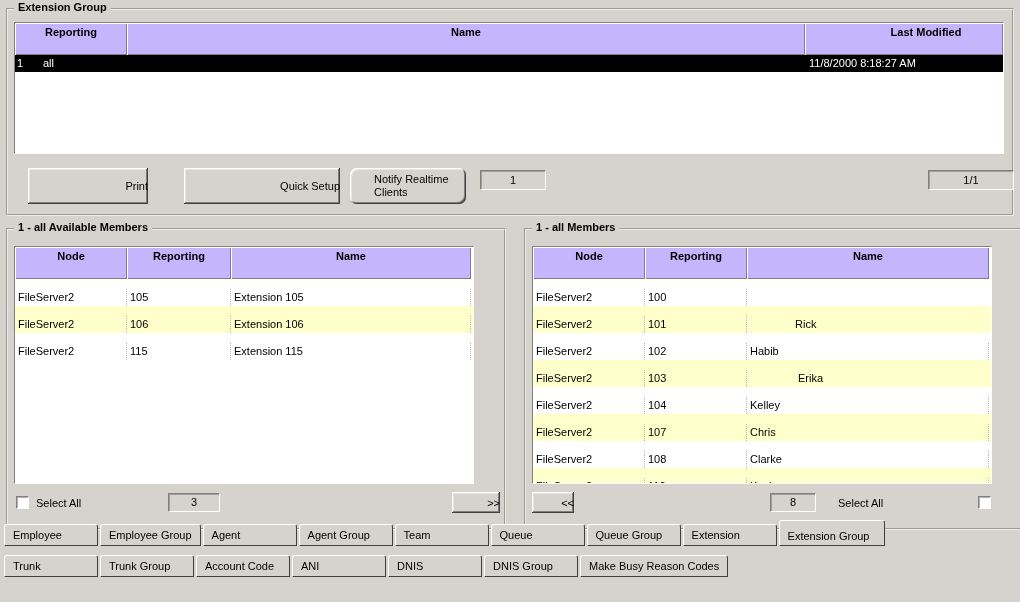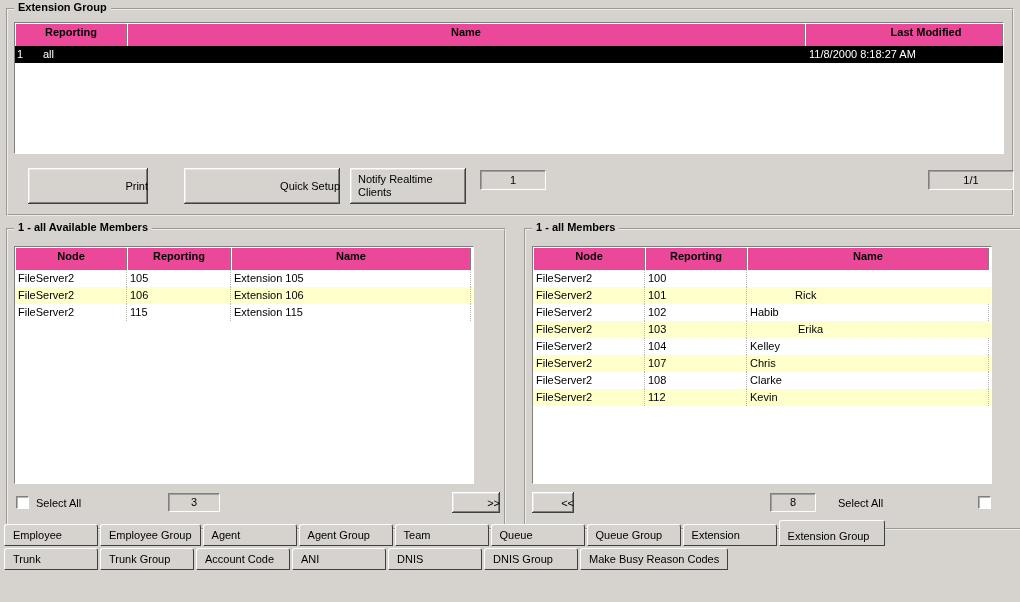--- a/index.html
+++ b/index.html
@@ -6,52 +6,52 @@
   body{font-family:"Liberation Sans",sans-serif;font-size:11px;color:#000;}
   .screen{position:relative;width:1020px;height:602px;overflow:hidden;background:#d6d3ce;}
 
   
   .groupbox{position:absolute;border:2px groove #efede8;box-sizing:border-box;}
   .legend{position:absolute;top:-9px;left:6px;background:#d6d3ce;padding:0 4px;font-weight:bold;white-space:nowrap;}
 
   
   .listview{position:absolute;background:#fff;border:1px solid;border-color:#808080 #fff #fff #808080;box-sizing:border-box;overflow:hidden;}
   .thead{display:flex;}
-  .th{height:23px;line-height:19px;font-weight:bold;text-align:center;background:#ec4899;
+  .th{height:32px;line-height:19px;font-weight:bold;text-align:center;background:#c4b5fd;
       box-shadow:inset 1px 1px 0 #fff, inset -1px -1px 0 #808080;box-sizing:border-box;
       overflow:hidden;white-space:nowrap;flex:0 0 auto;}
-  .tr{display:flex;height:17px;line-height:17px;background:#fff;align-items:flex-end;}
+  .tr{display:flex;height:27px;line-height:17px;background:#fff;align-items:flex-end;}
   .tr.alt{background:#ffffcc;}
   .td{padding-left:3px;box-sizing:border-box;border-right:1px dotted #b8b8b0;overflow:hidden;white-space:nowrap;flex:0 0 auto;}
 
   
   .sel-row{display:flex;height:17px;line-height:17px;background:#000;color:#fff;}
   .sel-reporting{width:20px;padding-left:2px;box-sizing:border-box;}
   .sel-name{flex:1;padding-left:8px;box-sizing:border-box;}
   .sel-date{width:196px;padding-left:2px;box-sizing:border-box;}
 
   
   .btn{position:absolute;background:#d6d3ce;border:none;color:#000;
        box-shadow:inset -1px -1px #404040, inset 1px 1px #fff, inset -2px -2px #808080, inset 2px 2px #e8e5e0;
        font-family:"Liberation Sans",sans-serif;font-size:11px;text-align:right;padding:0;cursor:default;}
-  .btn.notify{text-align:left;padding-left:8px;line-height:13px;}
+  .btn.notify{text-align:left;padding-left:24px;line-height:13px;border-radius:7px;}
 
   
   .field{position:absolute;background:#d6d3ce;border:1px solid;border-color:#808080 #fff #fff #808080;
          box-shadow:inset 1px 1px 0 rgba(0,0,0,0.25);text-align:center;box-sizing:border-box;}
 
   
   .checkbox{position:absolute;width:13px;height:13px;background:#fff;border:1px solid;
             border-color:#808080 #fff #fff #808080;box-shadow:inset 1px 1px 0 rgba(0,0,0,0.3);box-sizing:border-box;}
   .cb-label{position:absolute;line-height:13px;white-space:nowrap;}
 
   
   .tabs{position:absolute;white-space:nowrap;}
   .tab-row{height:27px;}
-  .tab-row + .tab-row{margin-top:1px;}
+  .tab-row + .tab-row{margin-top:8px;}
   .tab{display:inline-block;box-sizing:border-box;min-width:94px;height:22px;line-height:20px;
        padding:0 8px;margin-right:2px;background:#d6d3ce;border:1px solid;
        border-color:#fff #404040 #404040 #fff;border-radius:3px 3px 0 0;vertical-align:bottom;
        overflow:hidden;cursor:default;}
   .tab.active{height:26px;line-height:30px;min-width:106px;position:relative;z-index:2;}
 </style>
 </head>
 <body>
 
 <div class="screen">

